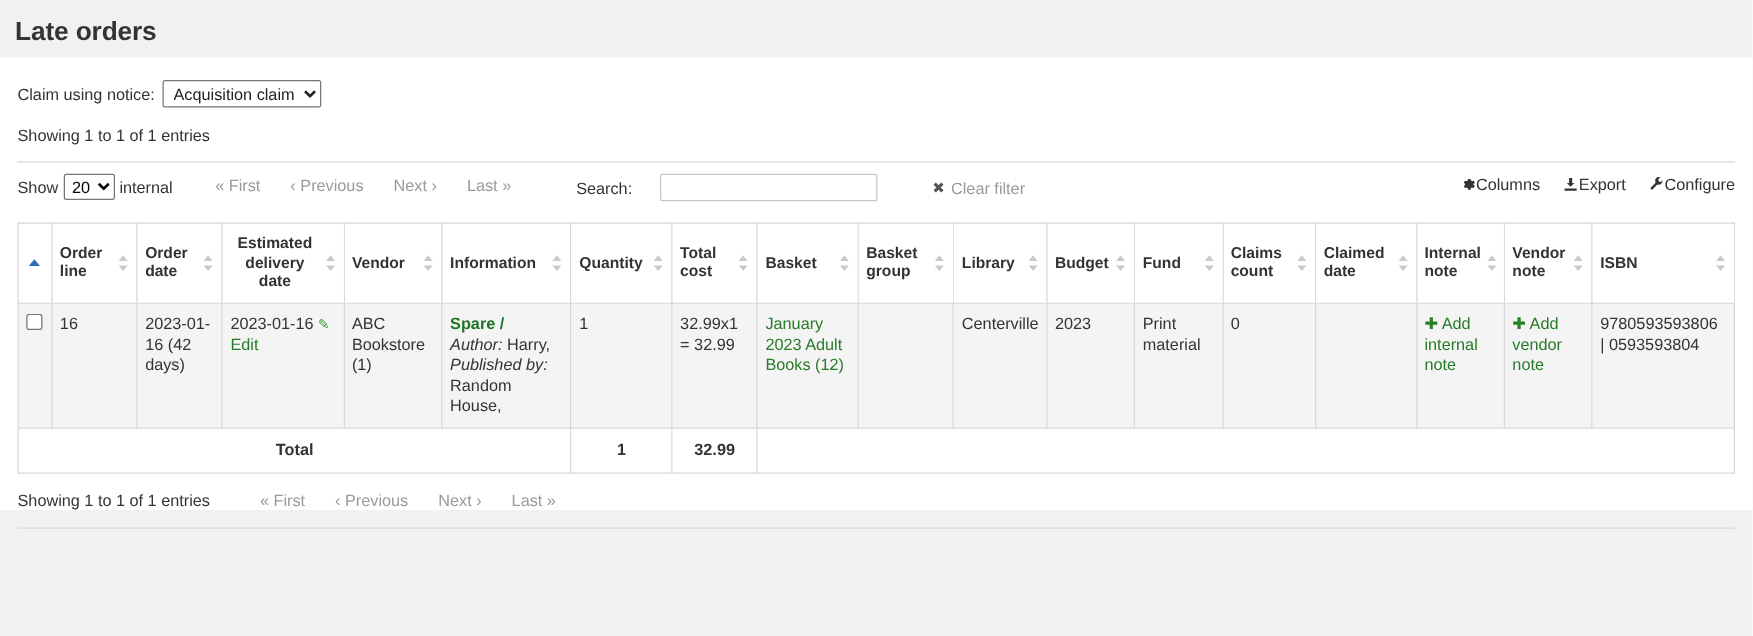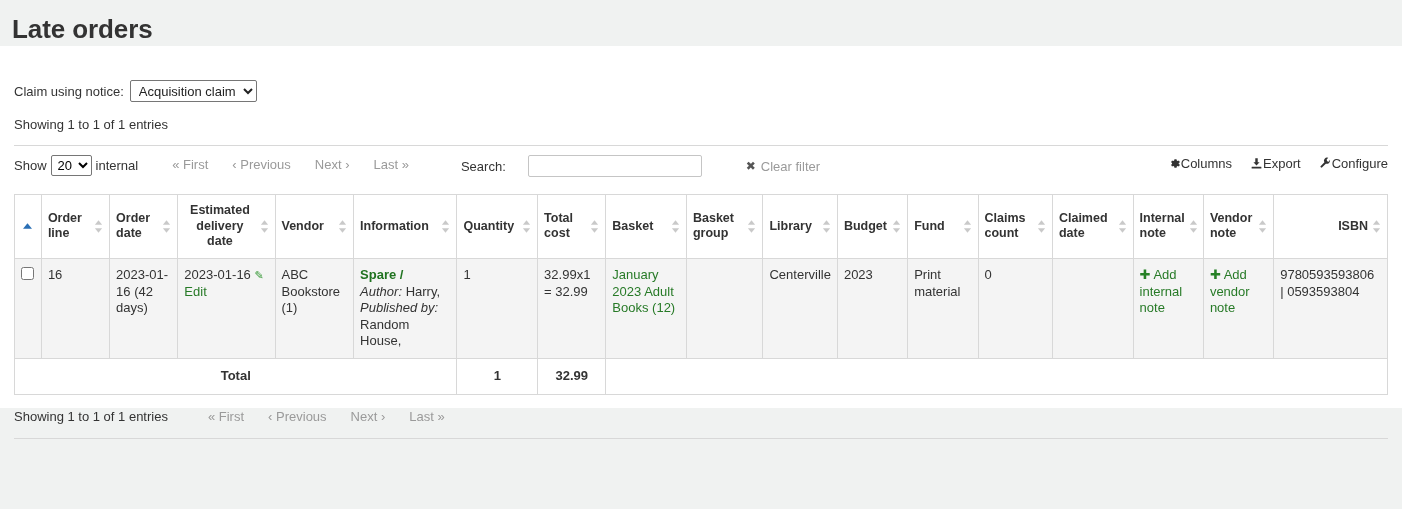--- a/index.html
+++ b/index.html
@@ -13,38 +13,38 @@
     font-family: "Liberation Sans", sans-serif;
     font-size: 13px;
     color: #333333;
     overflow: hidden;
   }
 
   
   #page-title {
     margin: 0;
     padding: 14px 0 0 12px;
-    font-size: 26px;
+    font-size: 21px;
     font-weight: bold;
     color: #333333;
     letter-spacing: -0.1px;
     height: 31px;
     box-sizing: border-box;
   }
 
   
   #content-panel {
     position: absolute;
     left: 0px;
     top: 46px;
     width: 1402px;
     height: 362px;
     background: #ffffff;
     box-sizing: border-box;
-    padding: 16px 14px;
+    padding: 0 14px;
   }
 
   
   .claim-notice-row {
     padding-top: 18px;
     display: flex;
     align-items: center;
     gap: 6px;
     font-size: 13px;
   }
@@ -559,21 +559,21 @@
             <span class="sort-ico">
               <svg width="9" height="13" viewBox="0 0 10 14">
                   <polygon points="5,0 9,5 1,5" fill="#888"></polygon>
                   <polygon points="5,14 9,9 1,9" fill="#888"></polygon>
                 </svg>
             </span>
           </div>
         </th>
         <th>
           <div class="th-inner">
-            <span style="text-align:right;flex:1">ISBN</span>
+            <span style="text-align:left;flex:1">ISBN</span>
             <span class="sort-ico">
               <svg width="9" height="13" viewBox="0 0 10 14">
                   <polygon points="5,0 9,5 1,5" fill="#888"></polygon>
                   <polygon points="5,14 9,9 1,9" fill="#888"></polygon>
                 </svg>
             </span>
           </div>
         </th>
       </tr>
     </thead>

